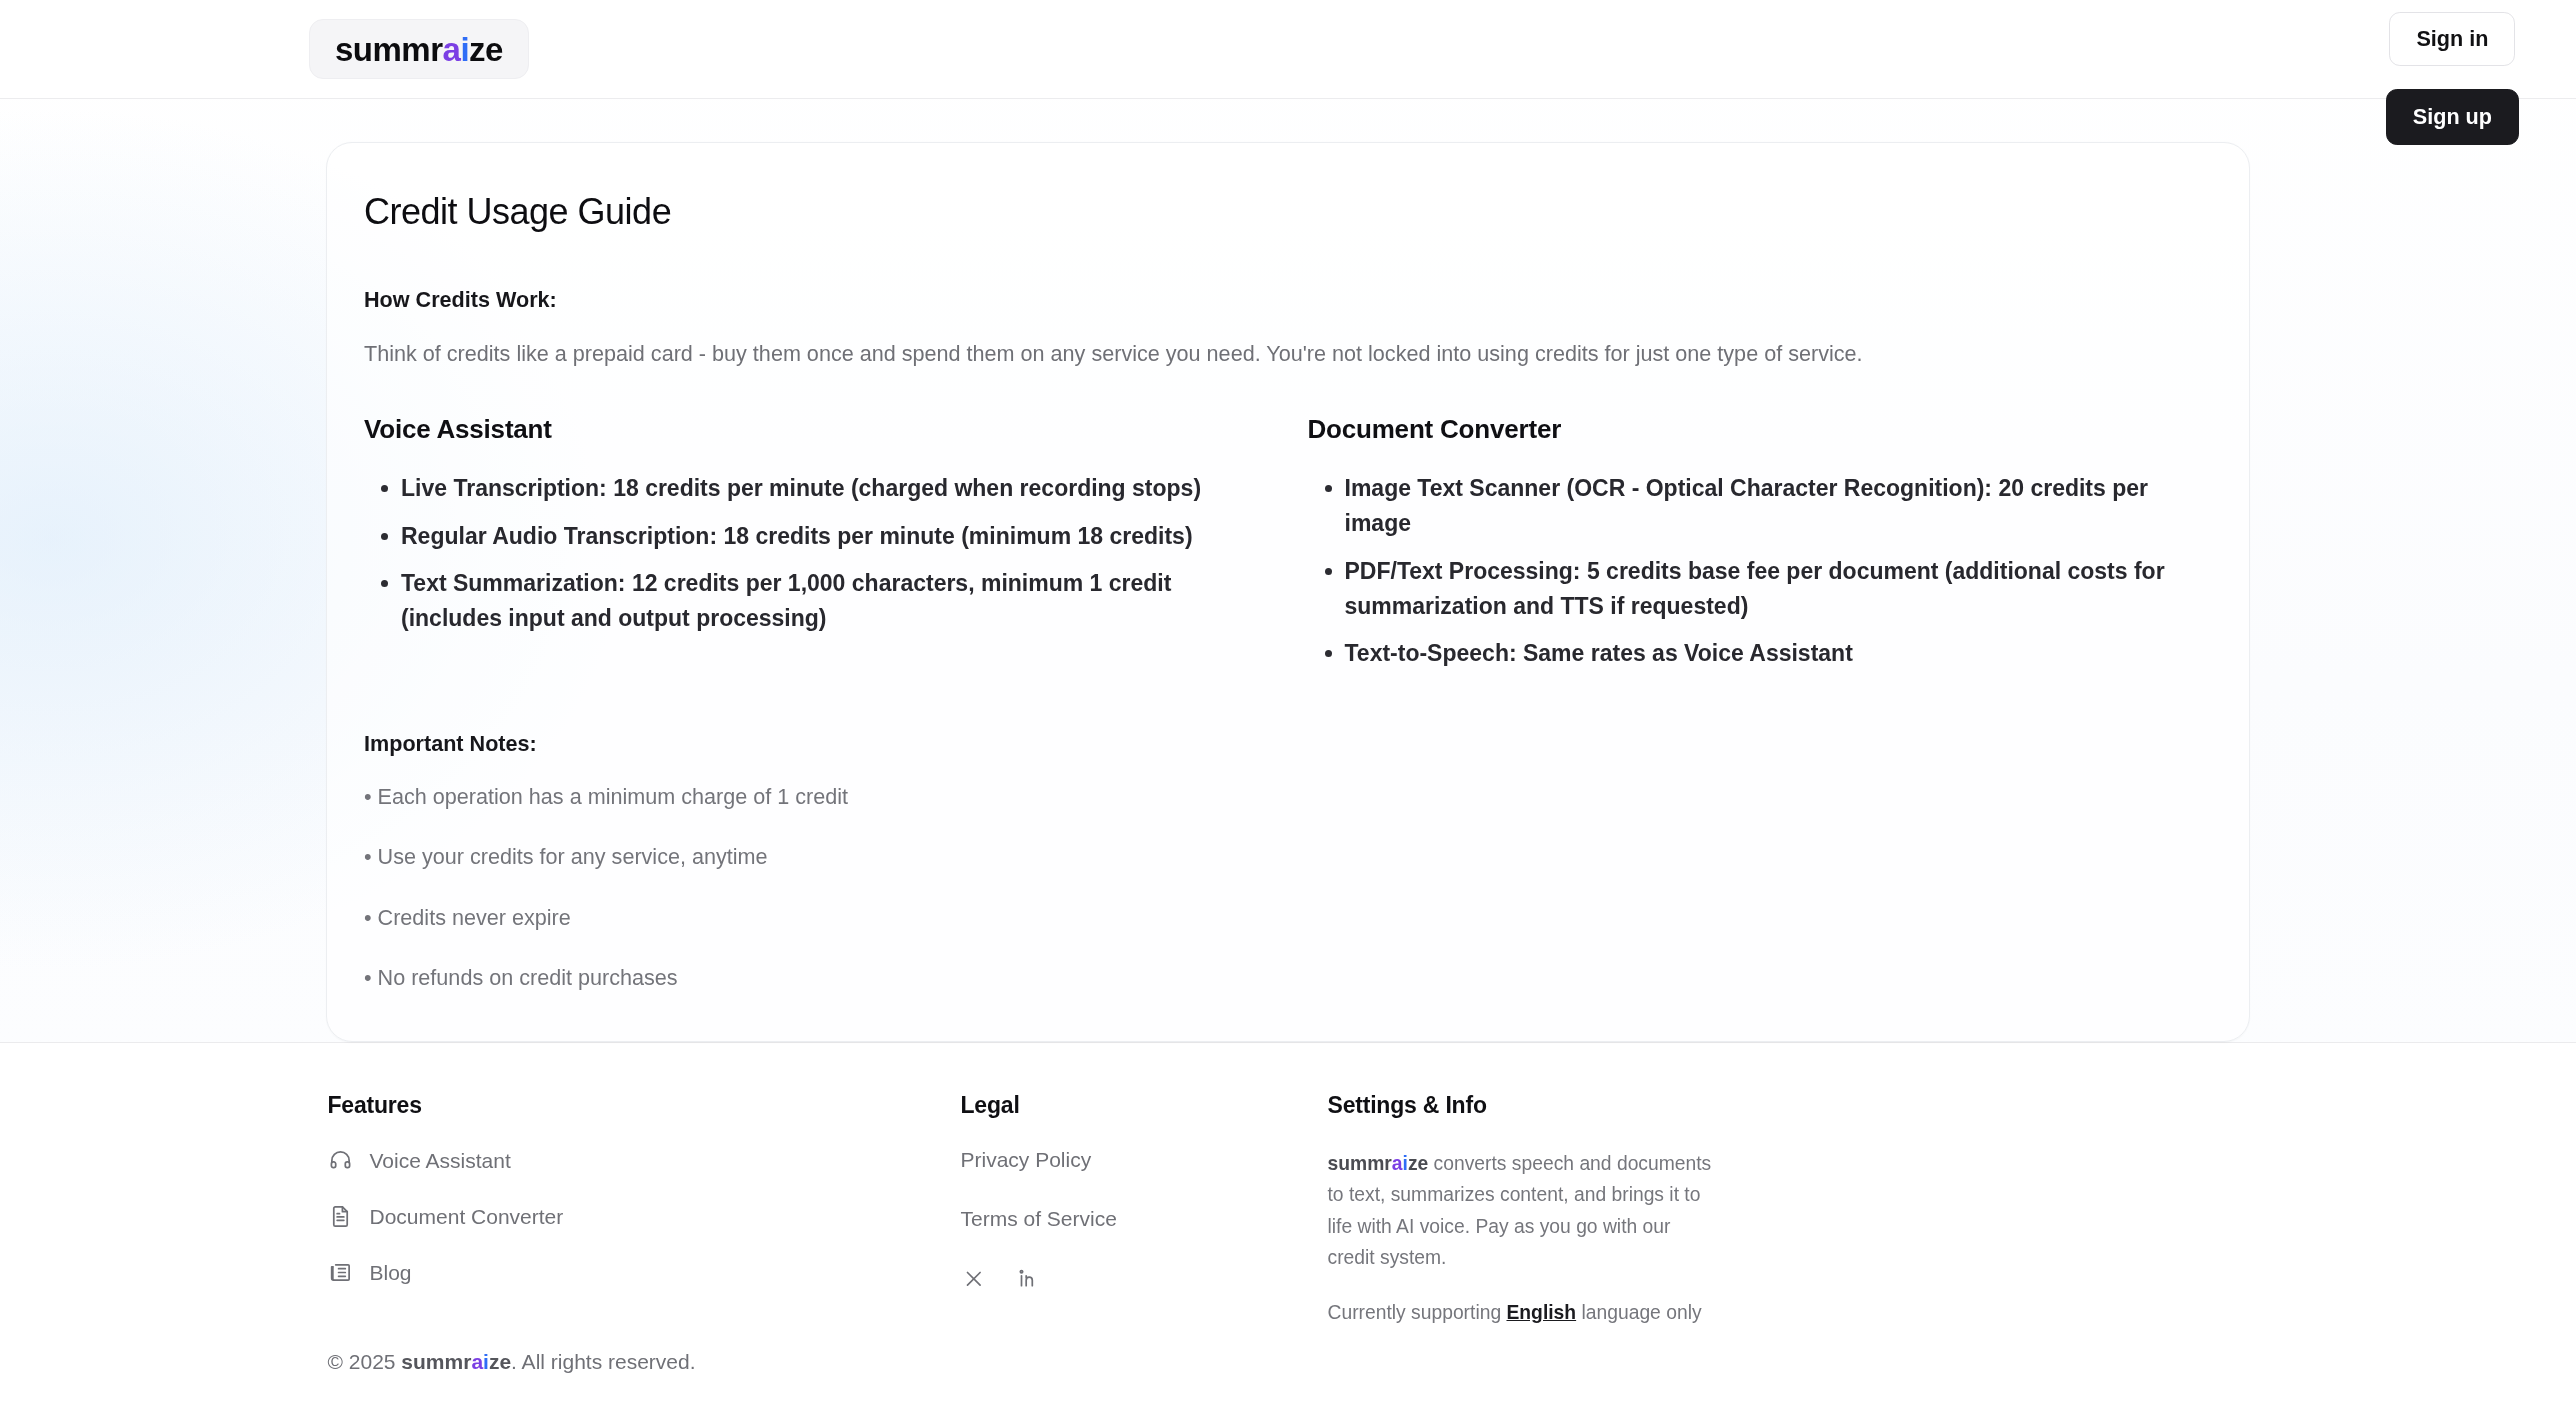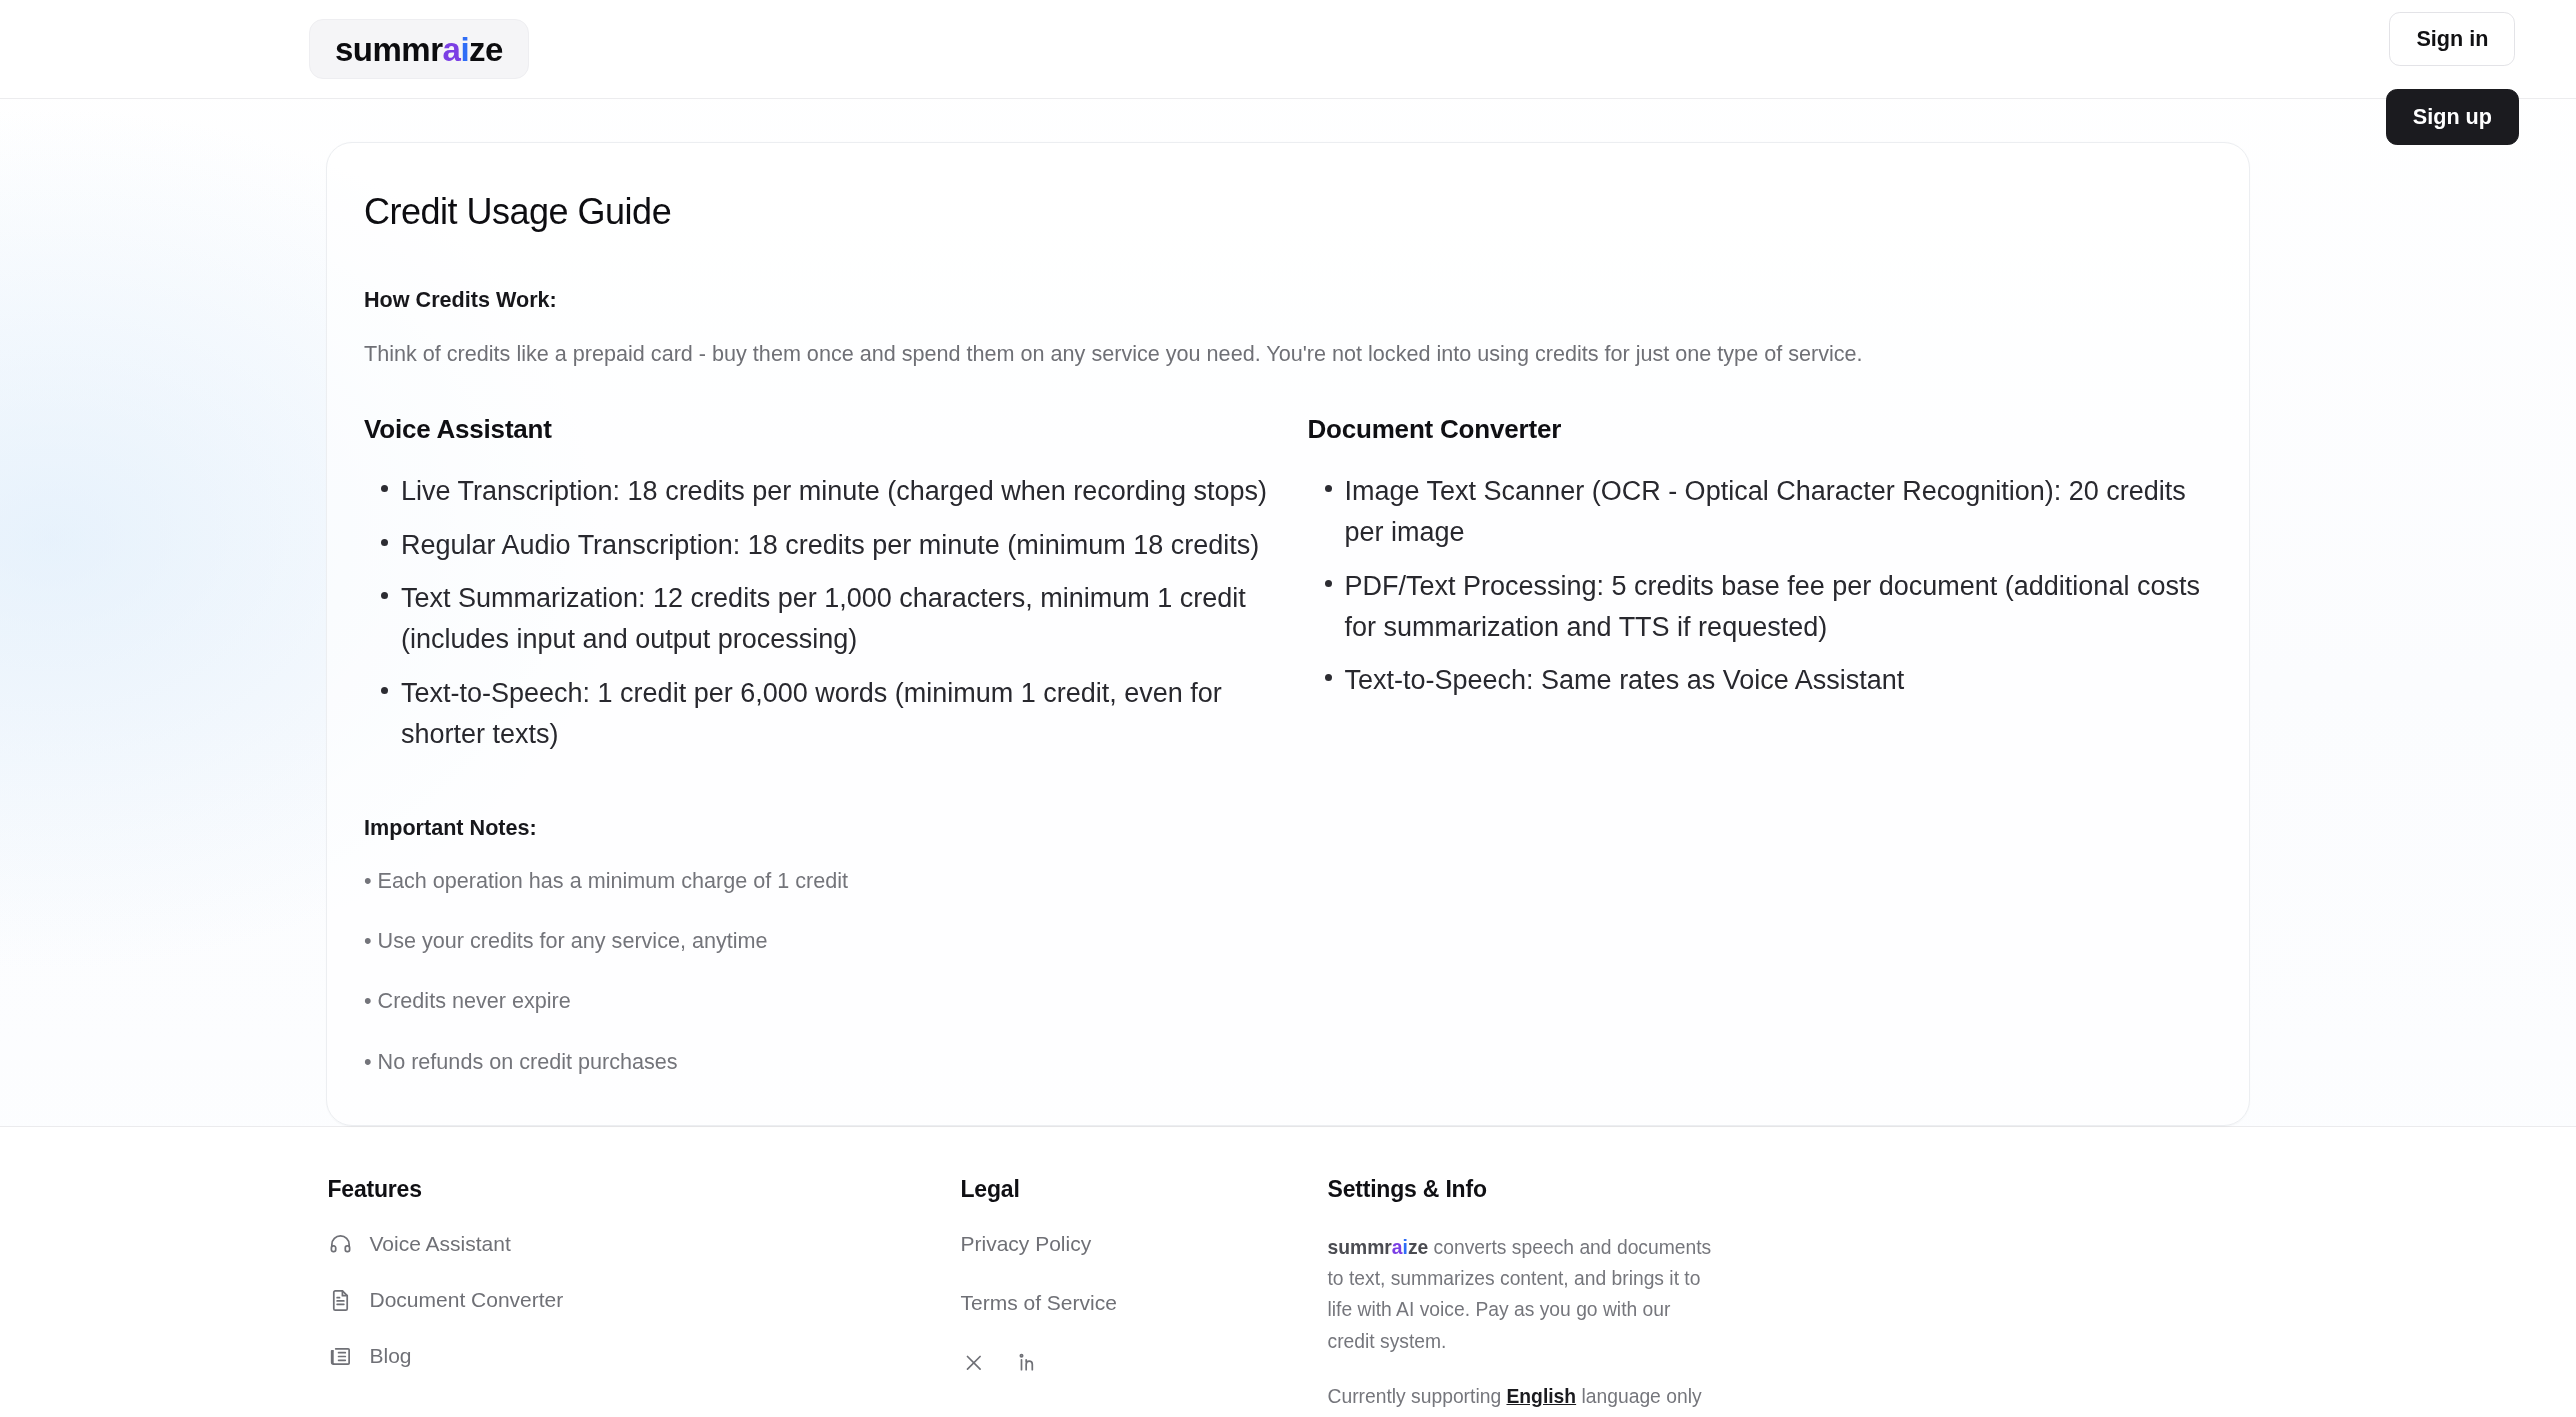--- a/index.html
+++ b/index.html
@@ -135,25 +135,26 @@
     color:#0f0f13;
     letter-spacing:-0.2px;
     margin:0 0 26px 0;
   }
   ul.bullets{
     list-style:none;
     margin:0;padding:0;
   }
   ul.bullets li{
     position:relative;
-    font-size:27px;
+    font-size:23px;
     line-height:1.52;
     color:#28282e;
     padding-left:37px;
     margin-bottom:12.4px;
+    font-weight:bold;
   }
   ul.bullets li::before{
     content:"";
     position:absolute;
     left:17px;
     top:14px;
     width:7px;height:7px;
     border-radius:50%;
     background:#2c2c32;
   }
@@ -276,21 +277,20 @@
       <p class="intro-text">Think of credits like a prepaid card - buy them once and spend them on any service you need. You're not locked into using credits for just one type of service.</p>
 
       <div class="cols">
 
         <div class="col">
           <h3 class="col-heading">Voice Assistant</h3>
           <ul class="bullets">
             <li>Live Transcription: 18 credits per minute (charged when recording stops)</li>
             <li>Regular Audio Transcription: 18 credits per minute (minimum 18 credits)</li>
             <li>Text Summarization: 12 credits per 1,000 characters, minimum 1 credit (includes input and output processing)</li>
-            <li>Text-to-Speech: 1 credit per 6,000 words (minimum 1 credit, even for shorter texts)</li>
           </ul>
         </div>
 
         <div class="col">
           <h3 class="col-heading">Document Converter</h3>
           <ul class="bullets">
             <li>Image Text Scanner (OCR - Optical Character Recognition): 20 credits per image</li>
             <li>PDF/Text Processing: 5 credits base fee per document (additional costs for summarization and TTS if requested)</li>
             <li>Text-to-Speech: Same rates as Voice Assistant</li>
           </ul>

